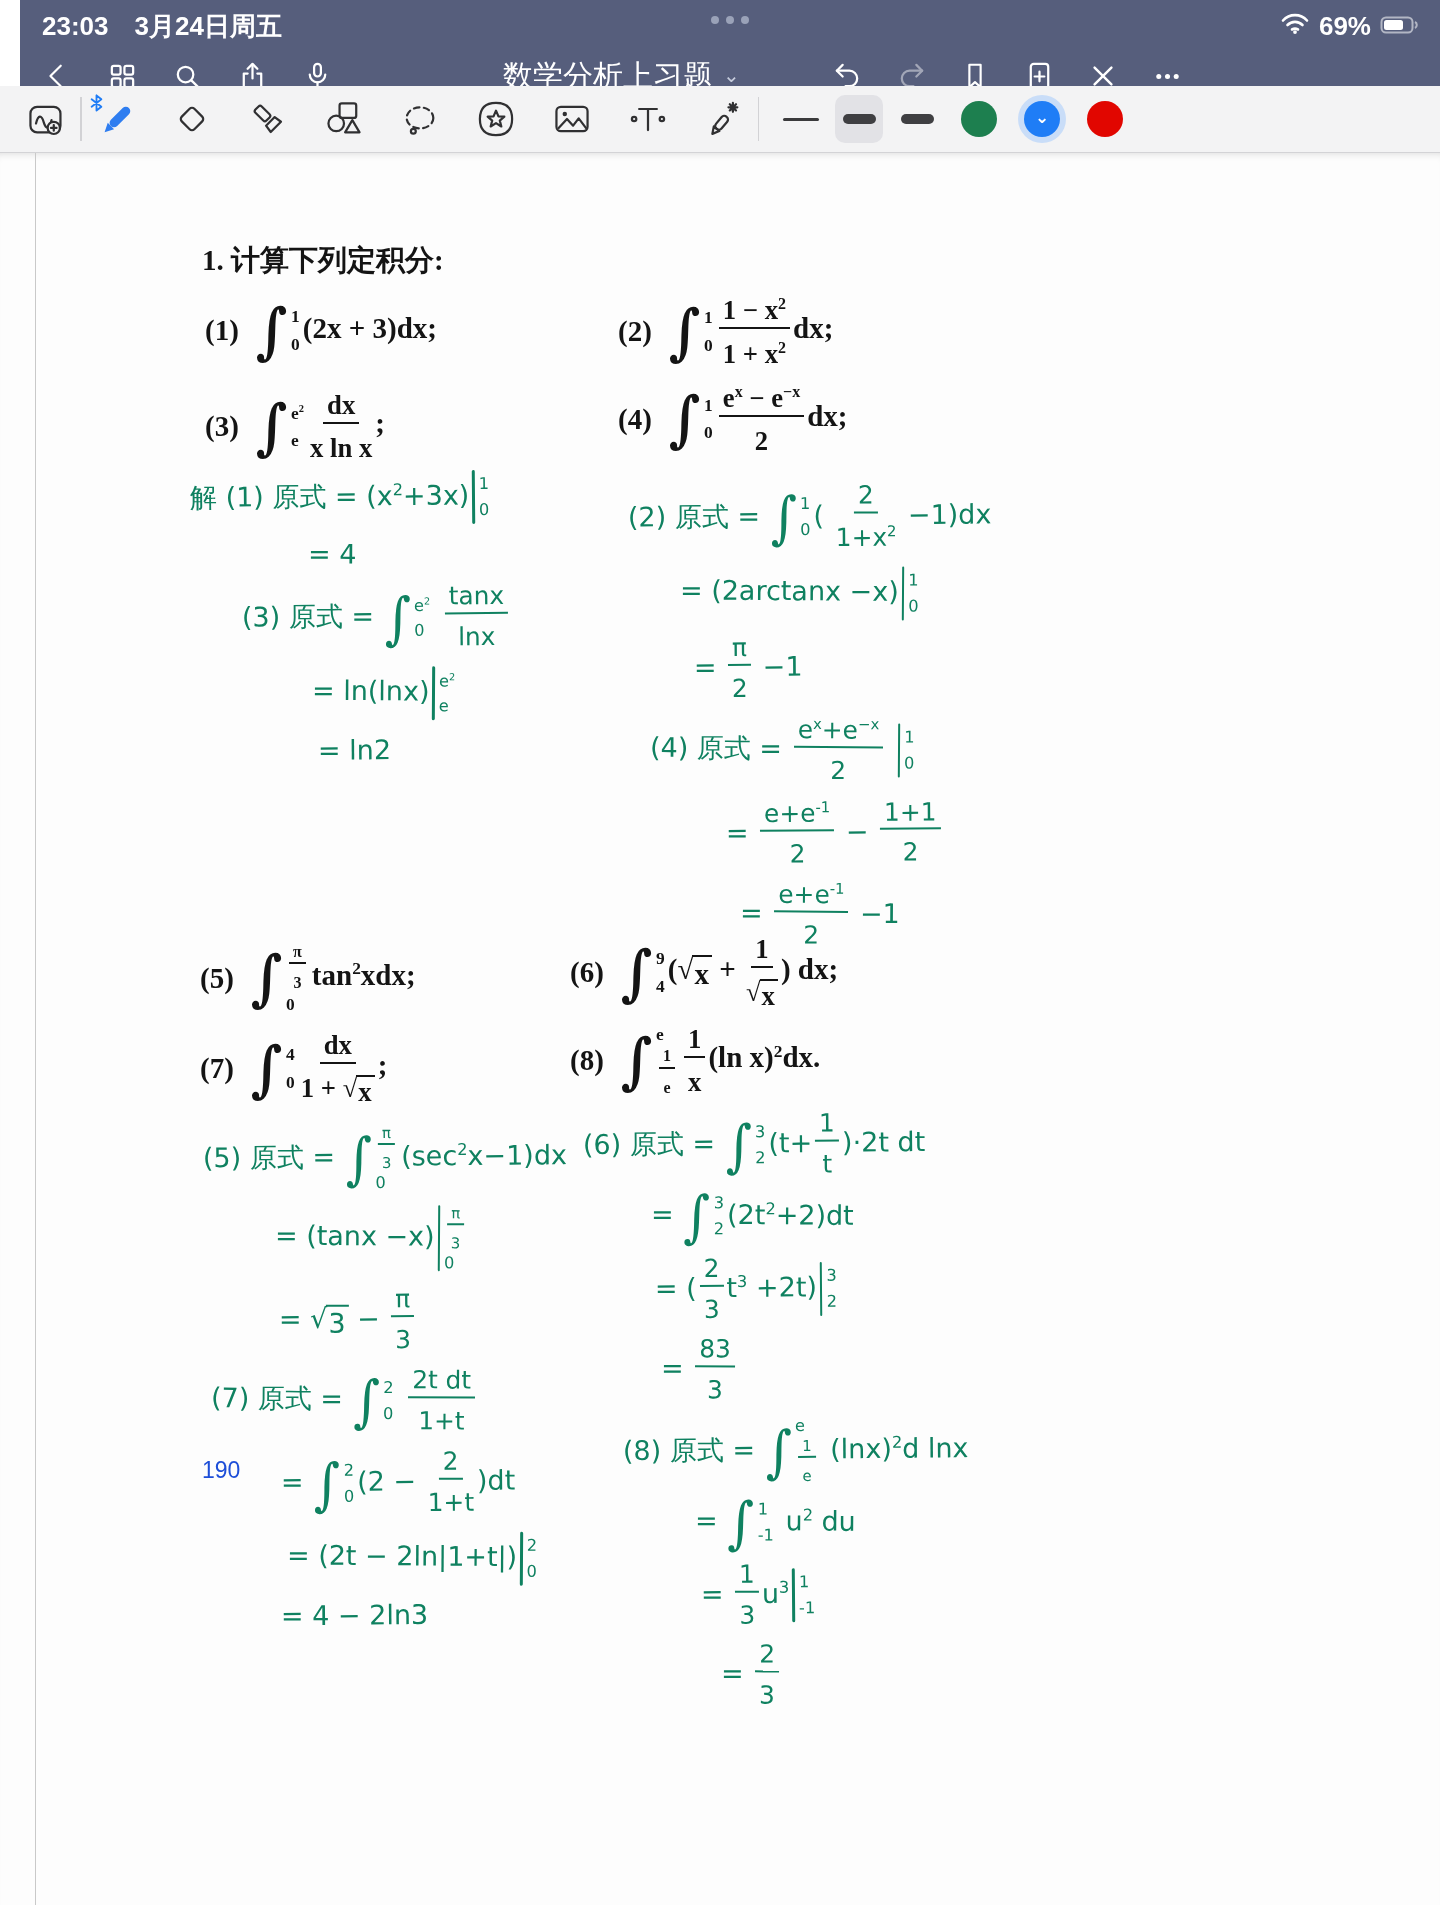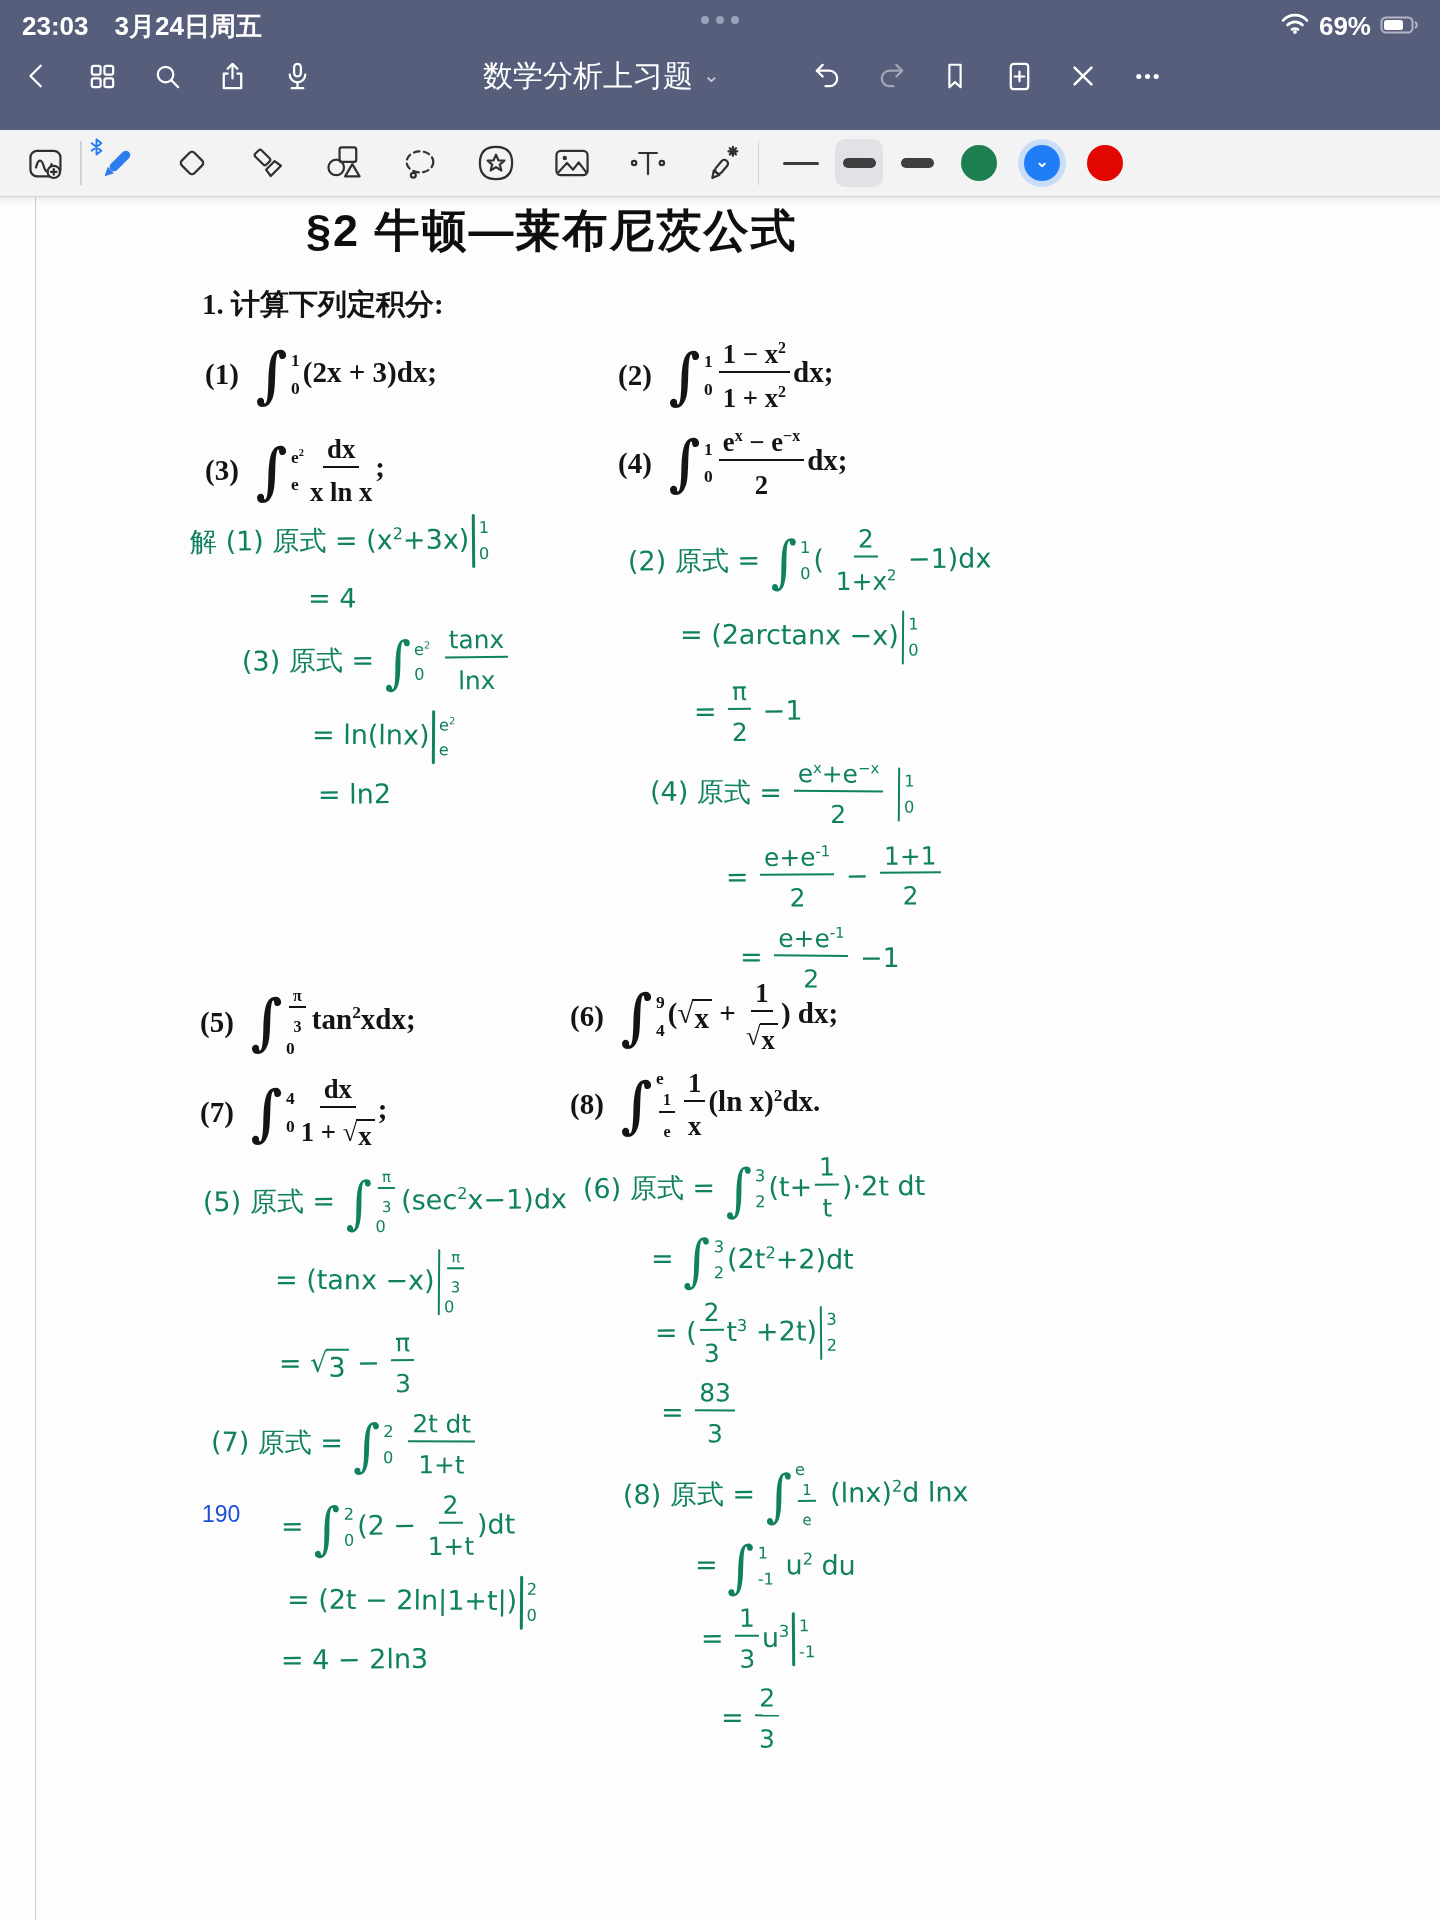--- a/index.html
+++ b/index.html
@@ -1,20 +1,20 @@
 <!DOCTYPE html>
 <html style="--header-bg: #565e7c; --toolbar-bg: #f3f3f4; --ink-green: #0f8160; --pen-blue: #2e7df0; --dot-green: #1d7f4f; --dot-blue: #1f7df6; --dot-red: #e10600;"><head>
 <meta charset="utf-8">
 <style>
   html,body{margin:0;padding:0;background:#e8e8ea;}
   .screen{position:relative;width:1440px;height:1920px;overflow:hidden;background:#fff;
     font-family:"Liberation Sans","DejaVu Sans",sans-serif;}
 
   
-  .header{background:var(--header-bg,#565e7c);height:130px;position:relative;}
+  .header{background:var(--header-bg,#565e7c);height:86px;position:relative;margin-left:20px;}
   .statusbar{display:flex;justify-content:space-between;align-items:center;height:40px;
     padding:6px 20px 0 22px;color:#fff;font-size:26px;font-weight:600;}
   .status-left{display:flex;gap:26px;align-items:center;}
   .status-center{position:absolute;left:50%;top:16px;transform:translateX(-50%);display:flex;gap:7px;}
   .status-center i{width:8px;height:8px;border-radius:50%;background:#9aa2b8;display:block;}
   .status-right{display:flex;align-items:center;gap:9px;font-weight:600;}
   .navbar{position:relative;display:flex;align-items:center;height:60px;color:#fff;}
   .nav-left{position:absolute;left:20px;display:flex;gap:31px;align-items:center;}
   .nav-title{position:absolute;left:483px;top:10px;display:flex;align-items:center;gap:10px;
     font-size:30px;font-weight:500;color:#fff;}
@@ -301,21 +301,20 @@
       <span class="dot dot-blue">
           <span class="chev">⌄</span>
         </span>
       <span class="dot dot-red"></span>
     </div>
   </div>
 
   <div class="main">
     <div class="page-edge"></div>
 
-    <div class="sec-title">§2  牛顿—莱布尼茨公式</div>
     <div class="sub-heading">1. 计算下列定积分:</div>
 
     <div class="prob" style="left:205px;top:152px">
       <span class="plabel">(1)</span>
       <span class="m pr"><span class="iw">
             <span class="int">∫</span>
             <span class="lims">
               <span class="hi">1</span>
               <span class="lo">0</span>
             </span>

